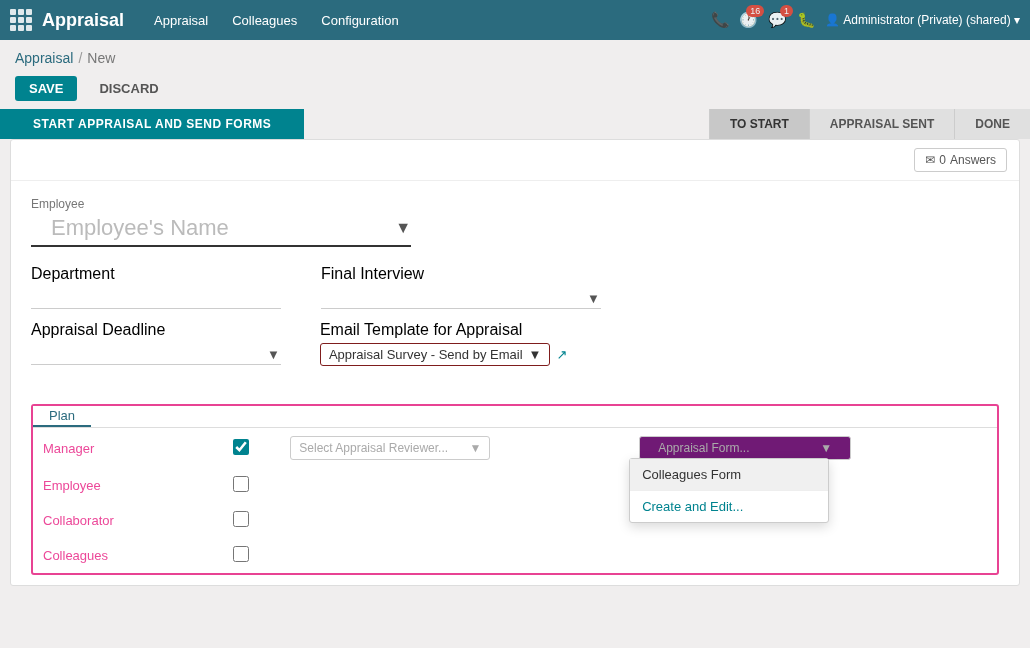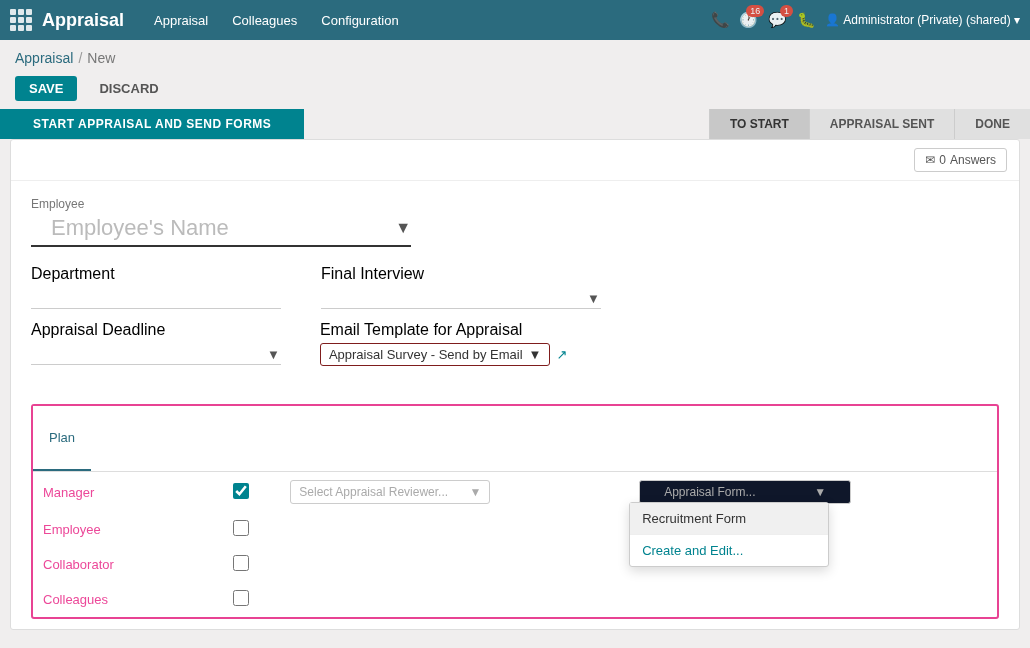--- a/index.html
+++ b/index.html
@@ -251,21 +251,21 @@
       border: 2px solid #e84393;
       border-radius: 3px;
       overflow: visible;
       position: relative;
     }
     .plan-tabs {
       display: flex;
       border-bottom: 1px solid #ddd;
     }
     .plan-tab {
-      padding: 24px 16px;
+      padding: 2px 16px;
       font-size: 13px;
       cursor: pointer;
       border-bottom: 2px solid transparent;
       color: #555;
     }
     .plan-tab.active {
       color: #2b6b7e;
       border-bottom-color: #2b6b7e;
       background: #fff;
     }
@@ -313,22 +313,22 @@
       color: #aaa;
       font-size: 12px;
       width: 200px;
     }
     .appraisal-form-select {
       display: flex;
       align-items: center;
       gap: 4px;
       border: 1px solid #ccc;
       border-radius: 3px;
-      padding: 4px 24px;
-      background: #0f172a;
+      padding: 4px 18px;
+      background: #701a75;
       cursor: pointer;
       color: #aaa;
       font-size: 12px;
       width: 212px;
     }
 
     
     .dropdown-menu {
       position: absolute;
       top: 30px;
@@ -499,21 +499,21 @@
               <span style="margin-left:auto;">▼</span>
             </div>
           </td>
           <td class="plan-form-cell" style="position:relative;">
             <div class="appraisal-form-select">
               <span>Appraisal Form...</span>
               <span style="margin-left:auto;">▼</span>
             </div>
 
             <div class="dropdown-menu">
-              <div class="dropdown-menu-item highlighted">Recruitment Form</div>
+              <div class="dropdown-menu-item highlighted">Colleagues Form</div>
               <div class="separator"></div>
               <div class="dropdown-menu-item create-edit">Create and Edit...</div>
             </div>
           </td>
         </tr>
 
         <tr>
           <td class="plan-row-label">Employee</td>
           <td class="plan-checkbox">
             <input type="checkbox" style="">

